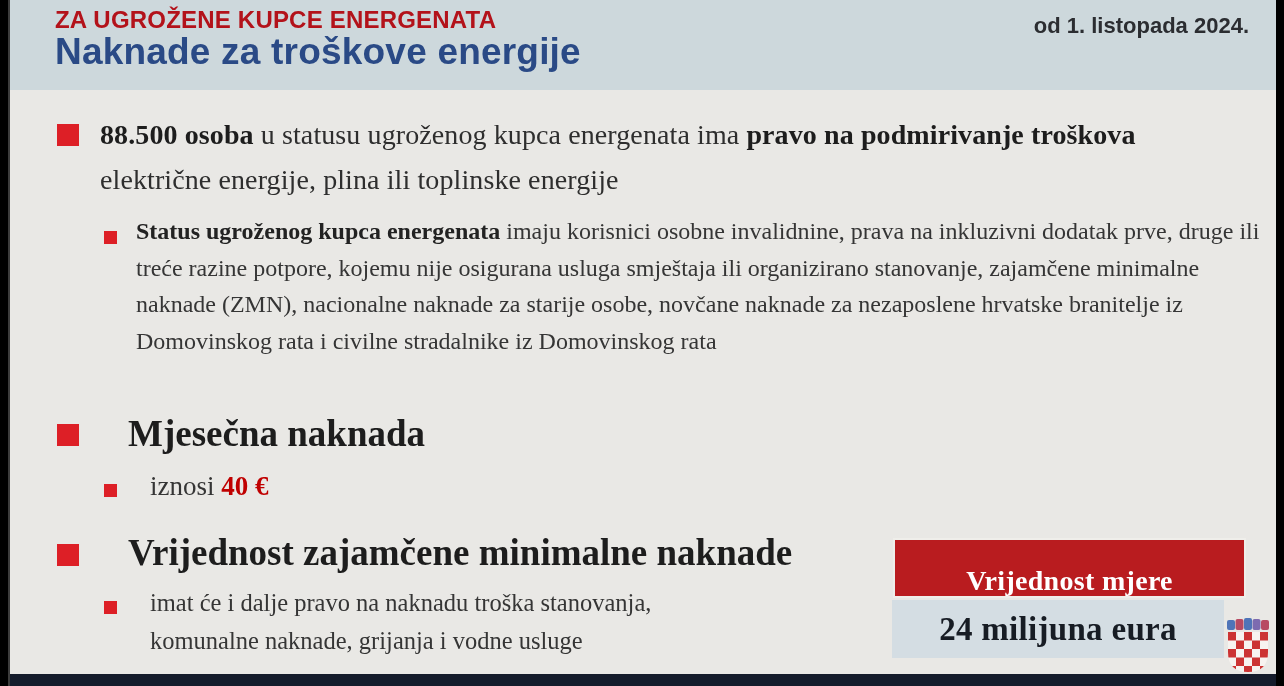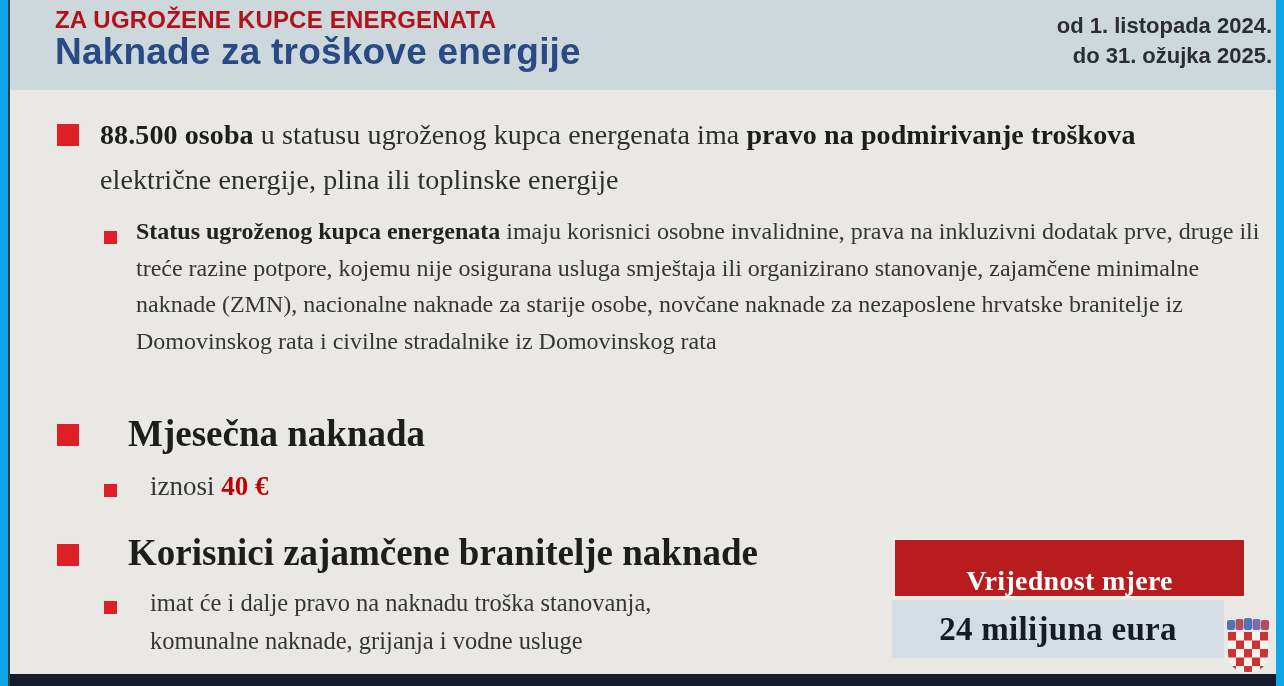--- a/index.html
+++ b/index.html
@@ -1,18 +1,18 @@
 <!DOCTYPE html>
 <html style="--accent-red: #c00000; --eyebrow-red: #b3121a; --title-blue: #2a4a86; --bullet-red: #dd1f26; --value-box-red: #b91c1f; --value-box-bg: #d4dde3; --header-bg: #cdd8dc; --body-bg: #e9e8e5; --footer-navy: #141b2b;"><head>
 <meta charset="utf-8">
 <style>
   * { margin:0; padding:0; box-sizing:border-box; }
   html,body { background:#ffffff; }
   .slide {
-    position:relative; width:1284px; height:686px; background:#0ea5e9;
+    position:relative; width:1284px; height:686px; background:#000000;
     font-family:"Liberation Sans", sans-serif; overflow:hidden;
   }
   .left-edge {
     position:absolute; left:8px; top:0; bottom:0; width:2px;
     background:#3c3c3c; z-index:5;
   }
   .header {
     position:absolute; left:10px; top:0; width:1266px; height:90px;
     background:var(--header-bg, #cdd8dc);
   }
@@ -20,21 +20,21 @@
     position:absolute; left:45px; top:6px;
     font-size:24px; font-weight:700; letter-spacing:.2px;
     color:var(--eyebrow-red, #b3121a);
   }
   .title {
     position:absolute; left:45px; top:31px;
     font-size:37px; font-weight:700; letter-spacing:.2px;
     color:var(--title-blue, #2a4a86);
   }
   .dates {
-    position:absolute; right:4px; top:11px; text-align:right;
+    position:absolute; right:27px; top:11px; text-align:right;
     font-size:22px; font-weight:700; line-height:30px; color:#2b2d31;
   }
   .body {
     position:absolute; left:10px; top:90px; width:1266px; height:584px;
     background:var(--body-bg, #e9e8e5);
     font-family:Liberation Serif, serif;
   }
   .sq { position:absolute; background:var(--bullet-red, #dd1f26); }
   .sq-lg { width:22px; height:22px; }
   .sq-sm { width:13px; height:13px; }
@@ -72,40 +72,39 @@
 <body>
 
 <div class="slide">
   <div class="left-edge"></div>
 
   <header class="header">
     <div class="eyebrow">ZA UGROŽENE KUPCE ENERGENATA</div>
     <h1 class="title">Naknade za troškove energije</h1>
     <div class="dates">
       <div>od 1. listopada 2024.</div>
-      <div>do 31. ožujka 2025.</div>
     </div>
   </header>
 
   <main class="body">
 
     <span class="sq sq-lg" style="left:47px; top:34px;"></span>
     <p class="txt b-main" style="left:90px; top:22px; width:1055px;"><b>88.500 osoba</b><span> u statusu ugroženog kupca energenata ima </span><b>pravo na podmirivanje troškova</b><span> električne energije, plina ili toplinske energije</span></p>
 
     <span class="sq sq-sm" style="left:94px; top:141px;"></span>
     <p class="txt b-sub" style="left:126px; top:123px; width:1140px;"><b>Status ugroženog kupca energenata</b><span> imaju korisnici osobne invalidnine, prava na inkluzivni dodatak prve, druge ili treće razine potpore, kojemu nije osigurana usluga smještaja ili organizirano stanovanje, zajamčene minimalne naknade (ZMN), nacionalne naknade za starije osobe, novčane naknade za nezaposlene hrvatske branitelje iz Domovinskog rata i civilne stradalnike iz Domovinskog rata</span></p>
 
     <span class="sq sq-lg" style="left:47px; top:334px;"></span>
     <p class="txt b-head" style="left:90px; top:322px;">Mjesečna naknada</p>
 
     <span class="sq sq-sm" style="left:94px; top:394px;"></span>
     <p class="txt b-sub" style="left:140px; top:378px; font-size:27px;"><span>iznosi </span><span class="eur">40 €</span></p>
 
     <span class="sq sq-lg" style="left:47px; top:454px;"></span>
-    <p class="txt b-head" style="left:90px; top:441px;">Korisnici zajamčene branitelje naknade</p>
+    <p class="txt b-head" style="left:90px; top:441px;">Vrijednost zajamčene minimalne naknade</p>
 
     <span class="sq sq-sm" style="left:94px; top:511px;"></span>
     <p class="txt b-sub" style="left:140px; top:494px; width:600px; font-size:24.5px; line-height:38px;">imat će i dalje pravo na naknadu troška stanovanja, komunalne naknade, grijanja i vodne usluge</p>
 
     <div class="value-label-box">
       <span class="lbl">Vrijednost mjere</span>
     </div>
     <div class="value-amount-box">
       <span class="amt">24 milijuna eura</span>
     </div>

